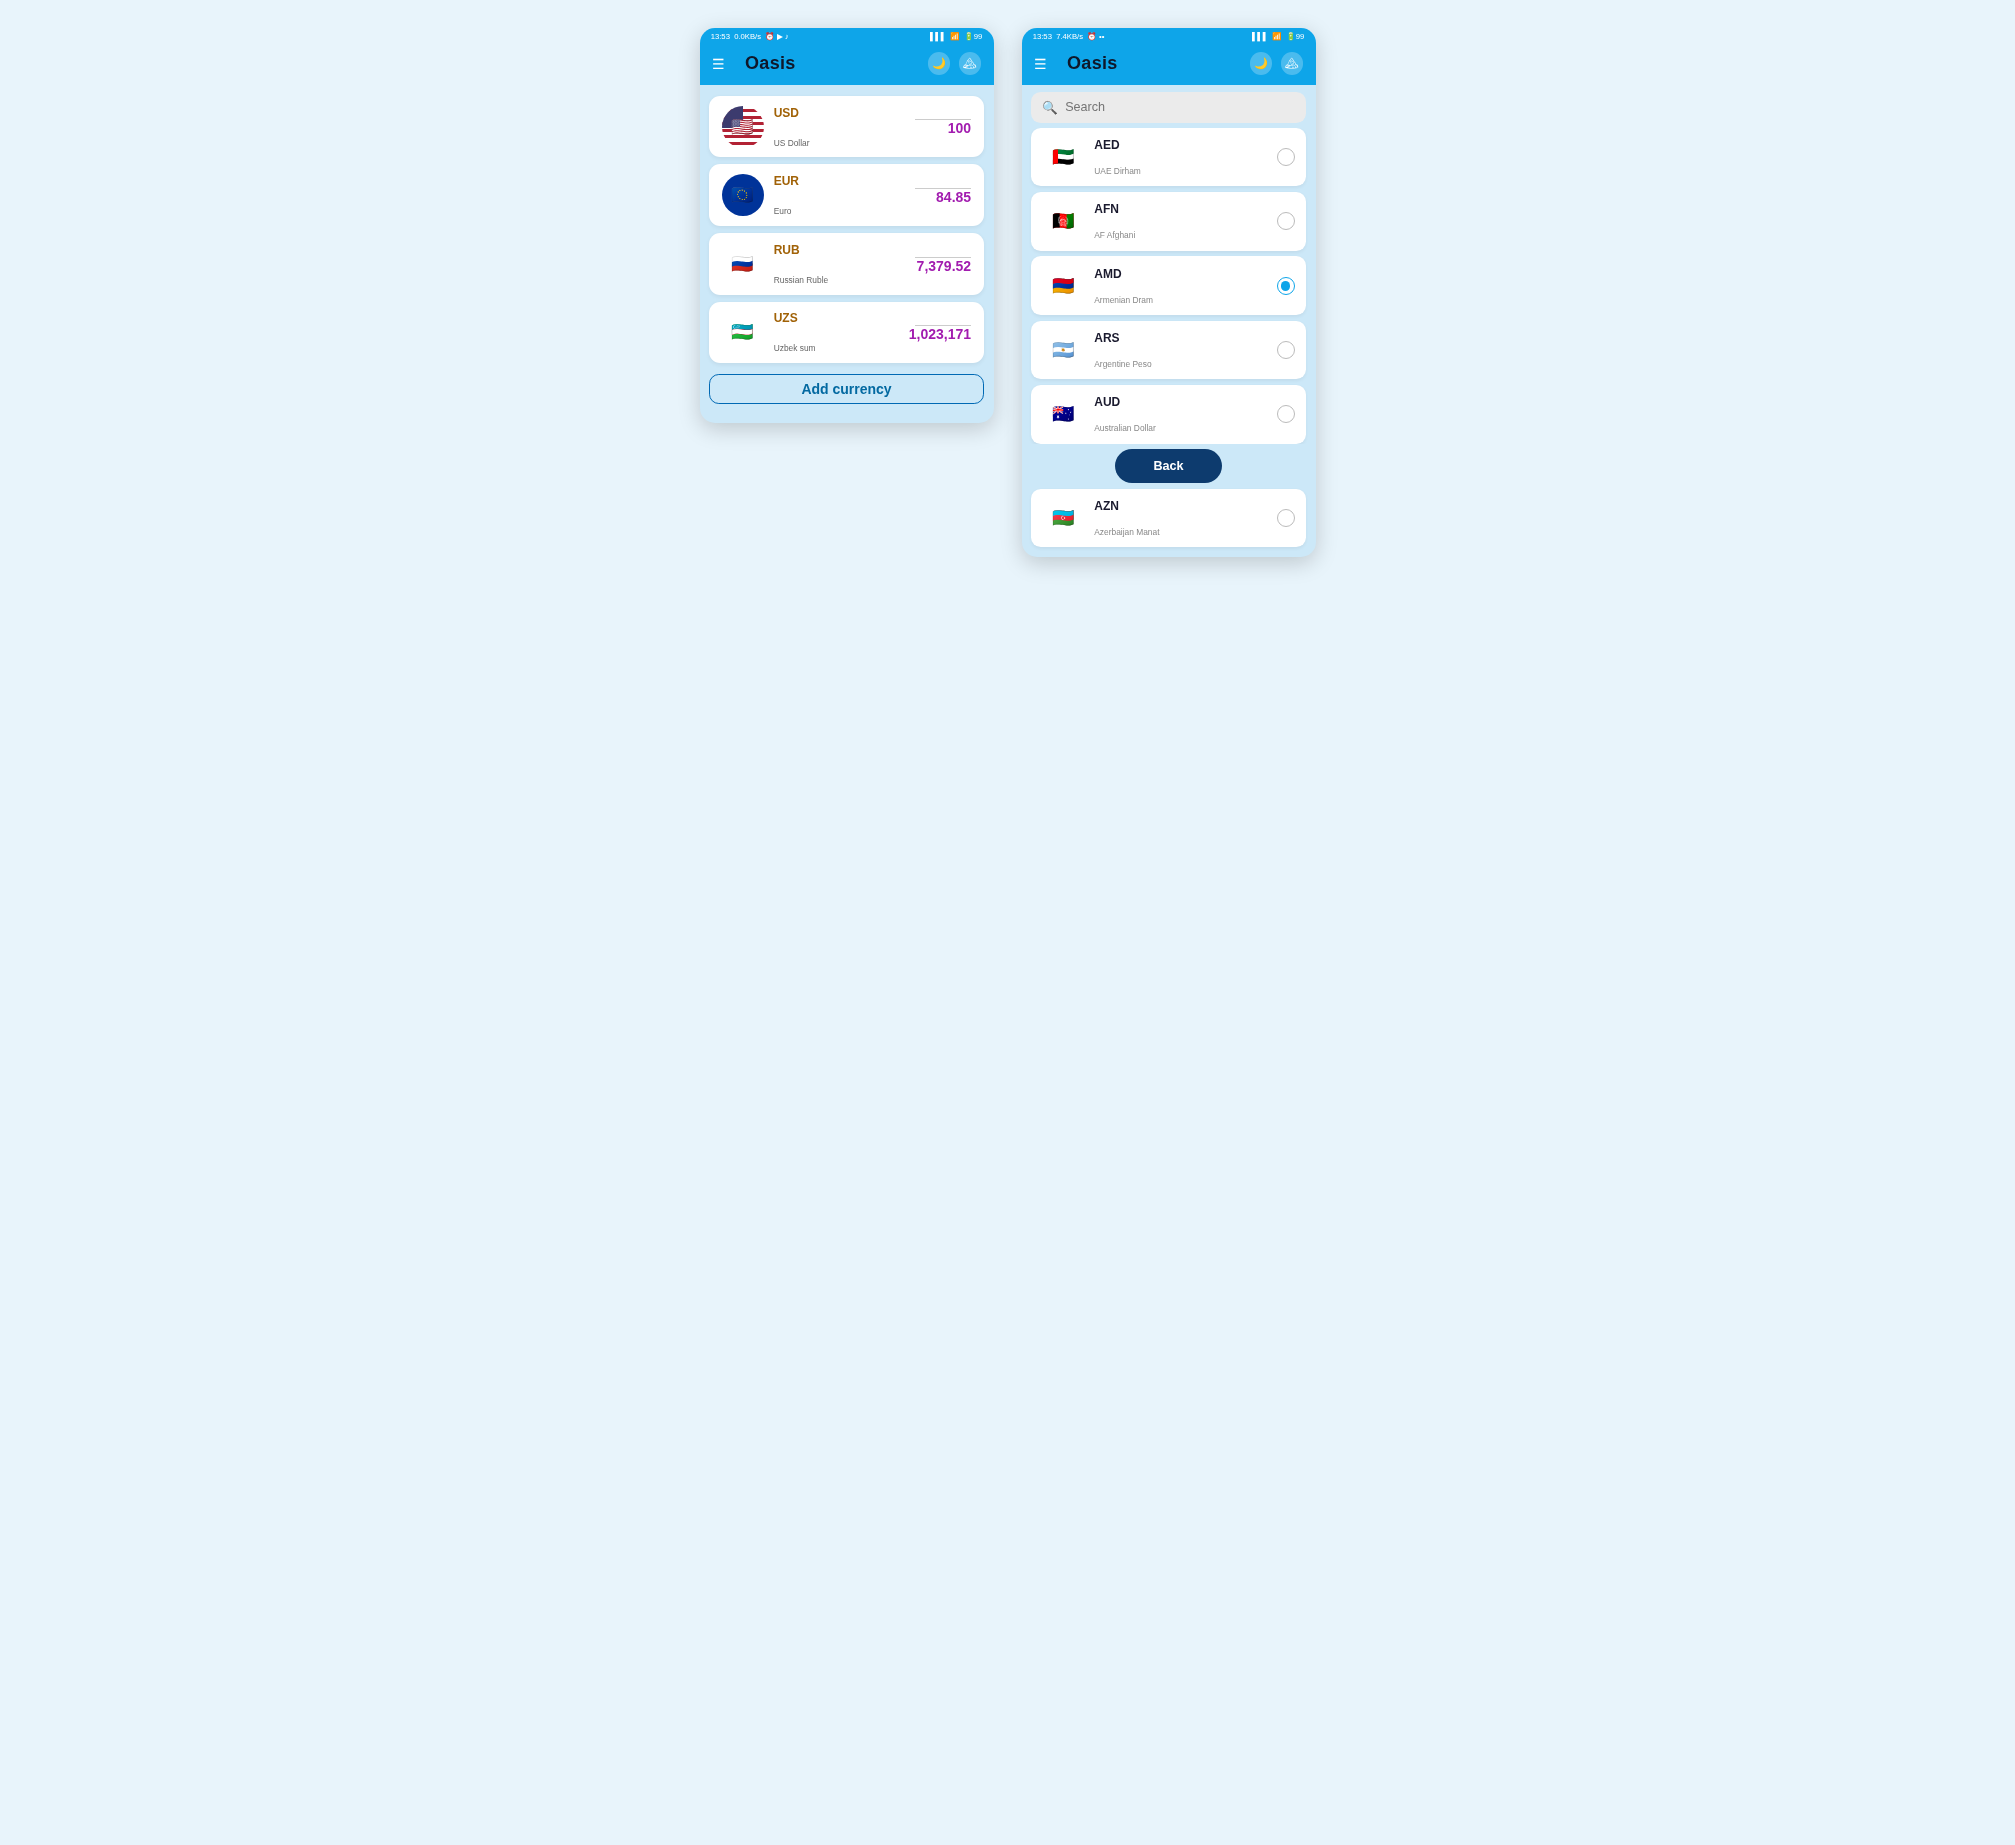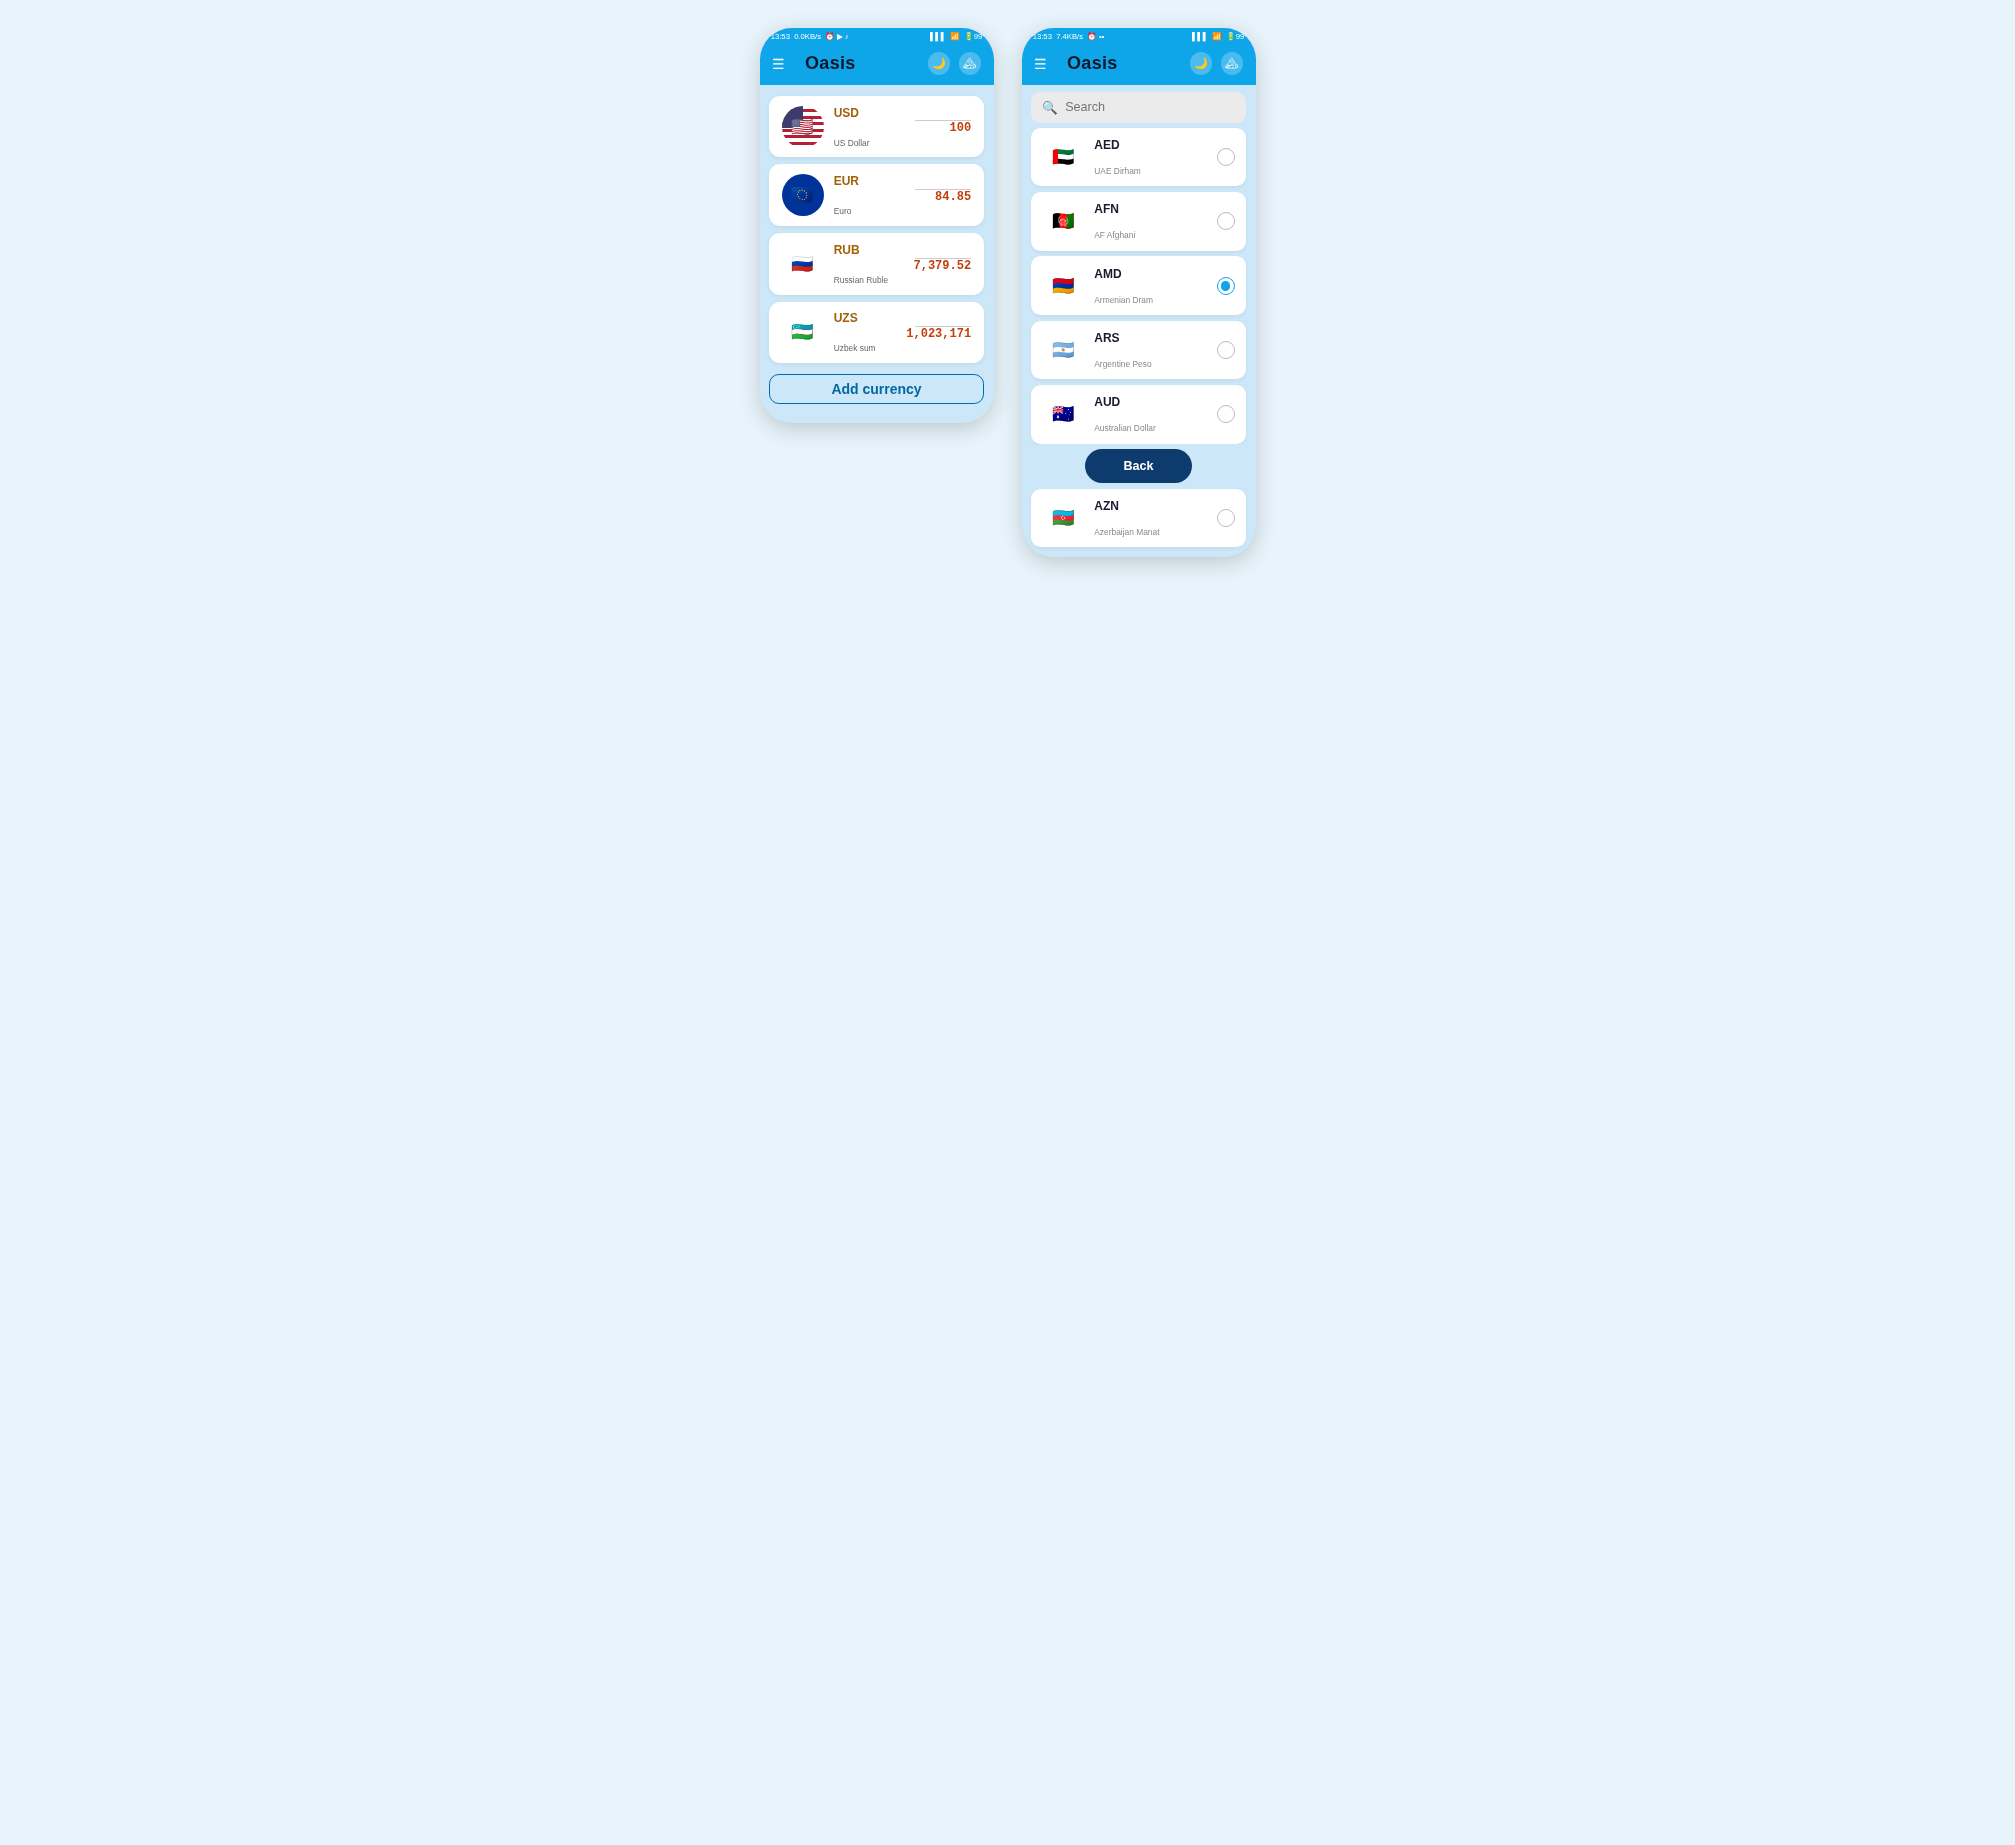--- a/index.html
+++ b/index.html
@@ -8,23 +8,23 @@
       display: flex;
       justify-content: center;
       align-items: flex-start;
       gap: 28px;
       padding: 28px;
       font-family: 'Segoe UI', Arial, sans-serif;
       min-height: 100vh;
     }
 
     .phone {
-      width: 234px;
+      width: 294px;
       background: #cce8f8;
-      border-radius: 32px;
+      border-radius: 15px;
       overflow: hidden;
       box-shadow: 0 5.6px 22.4px rgba(0,0,0,0.18);
       display: flex;
       flex-direction: column;
     }
 
     
     .status-bar {
       background: #0ea5e9;
       color: white;
@@ -91,24 +91,23 @@
       overflow: hidden;
       flex-shrink: 0;
       display: flex; align-items: center; justify-content: center;
       font-size: 19.6px;
     }
     .currency-info { flex: 1; }
     .currency-code { font-size: 12px; font-weight: 700; color: #a16207; }
     .currency-name { font-size: 8.4px; color: #666; margin-top: 18px; }
     .currency-value-wrap { display: flex; flex-direction: column; align-items: flex-end; }
     .currency-value {
-      font-size: 12px;
+      font-size: 14px;
       font-weight: 800;
-      color: #c2410c;
-      font-family: Liberation Mono, monospace;
+      color: #a21caf;
     }
     .currency-underline {
       width: 56px;
       height: 1px;
       background: #ccc;
       margin-top: 2.8px;
     }
 
     
     .add-currency-btn {

